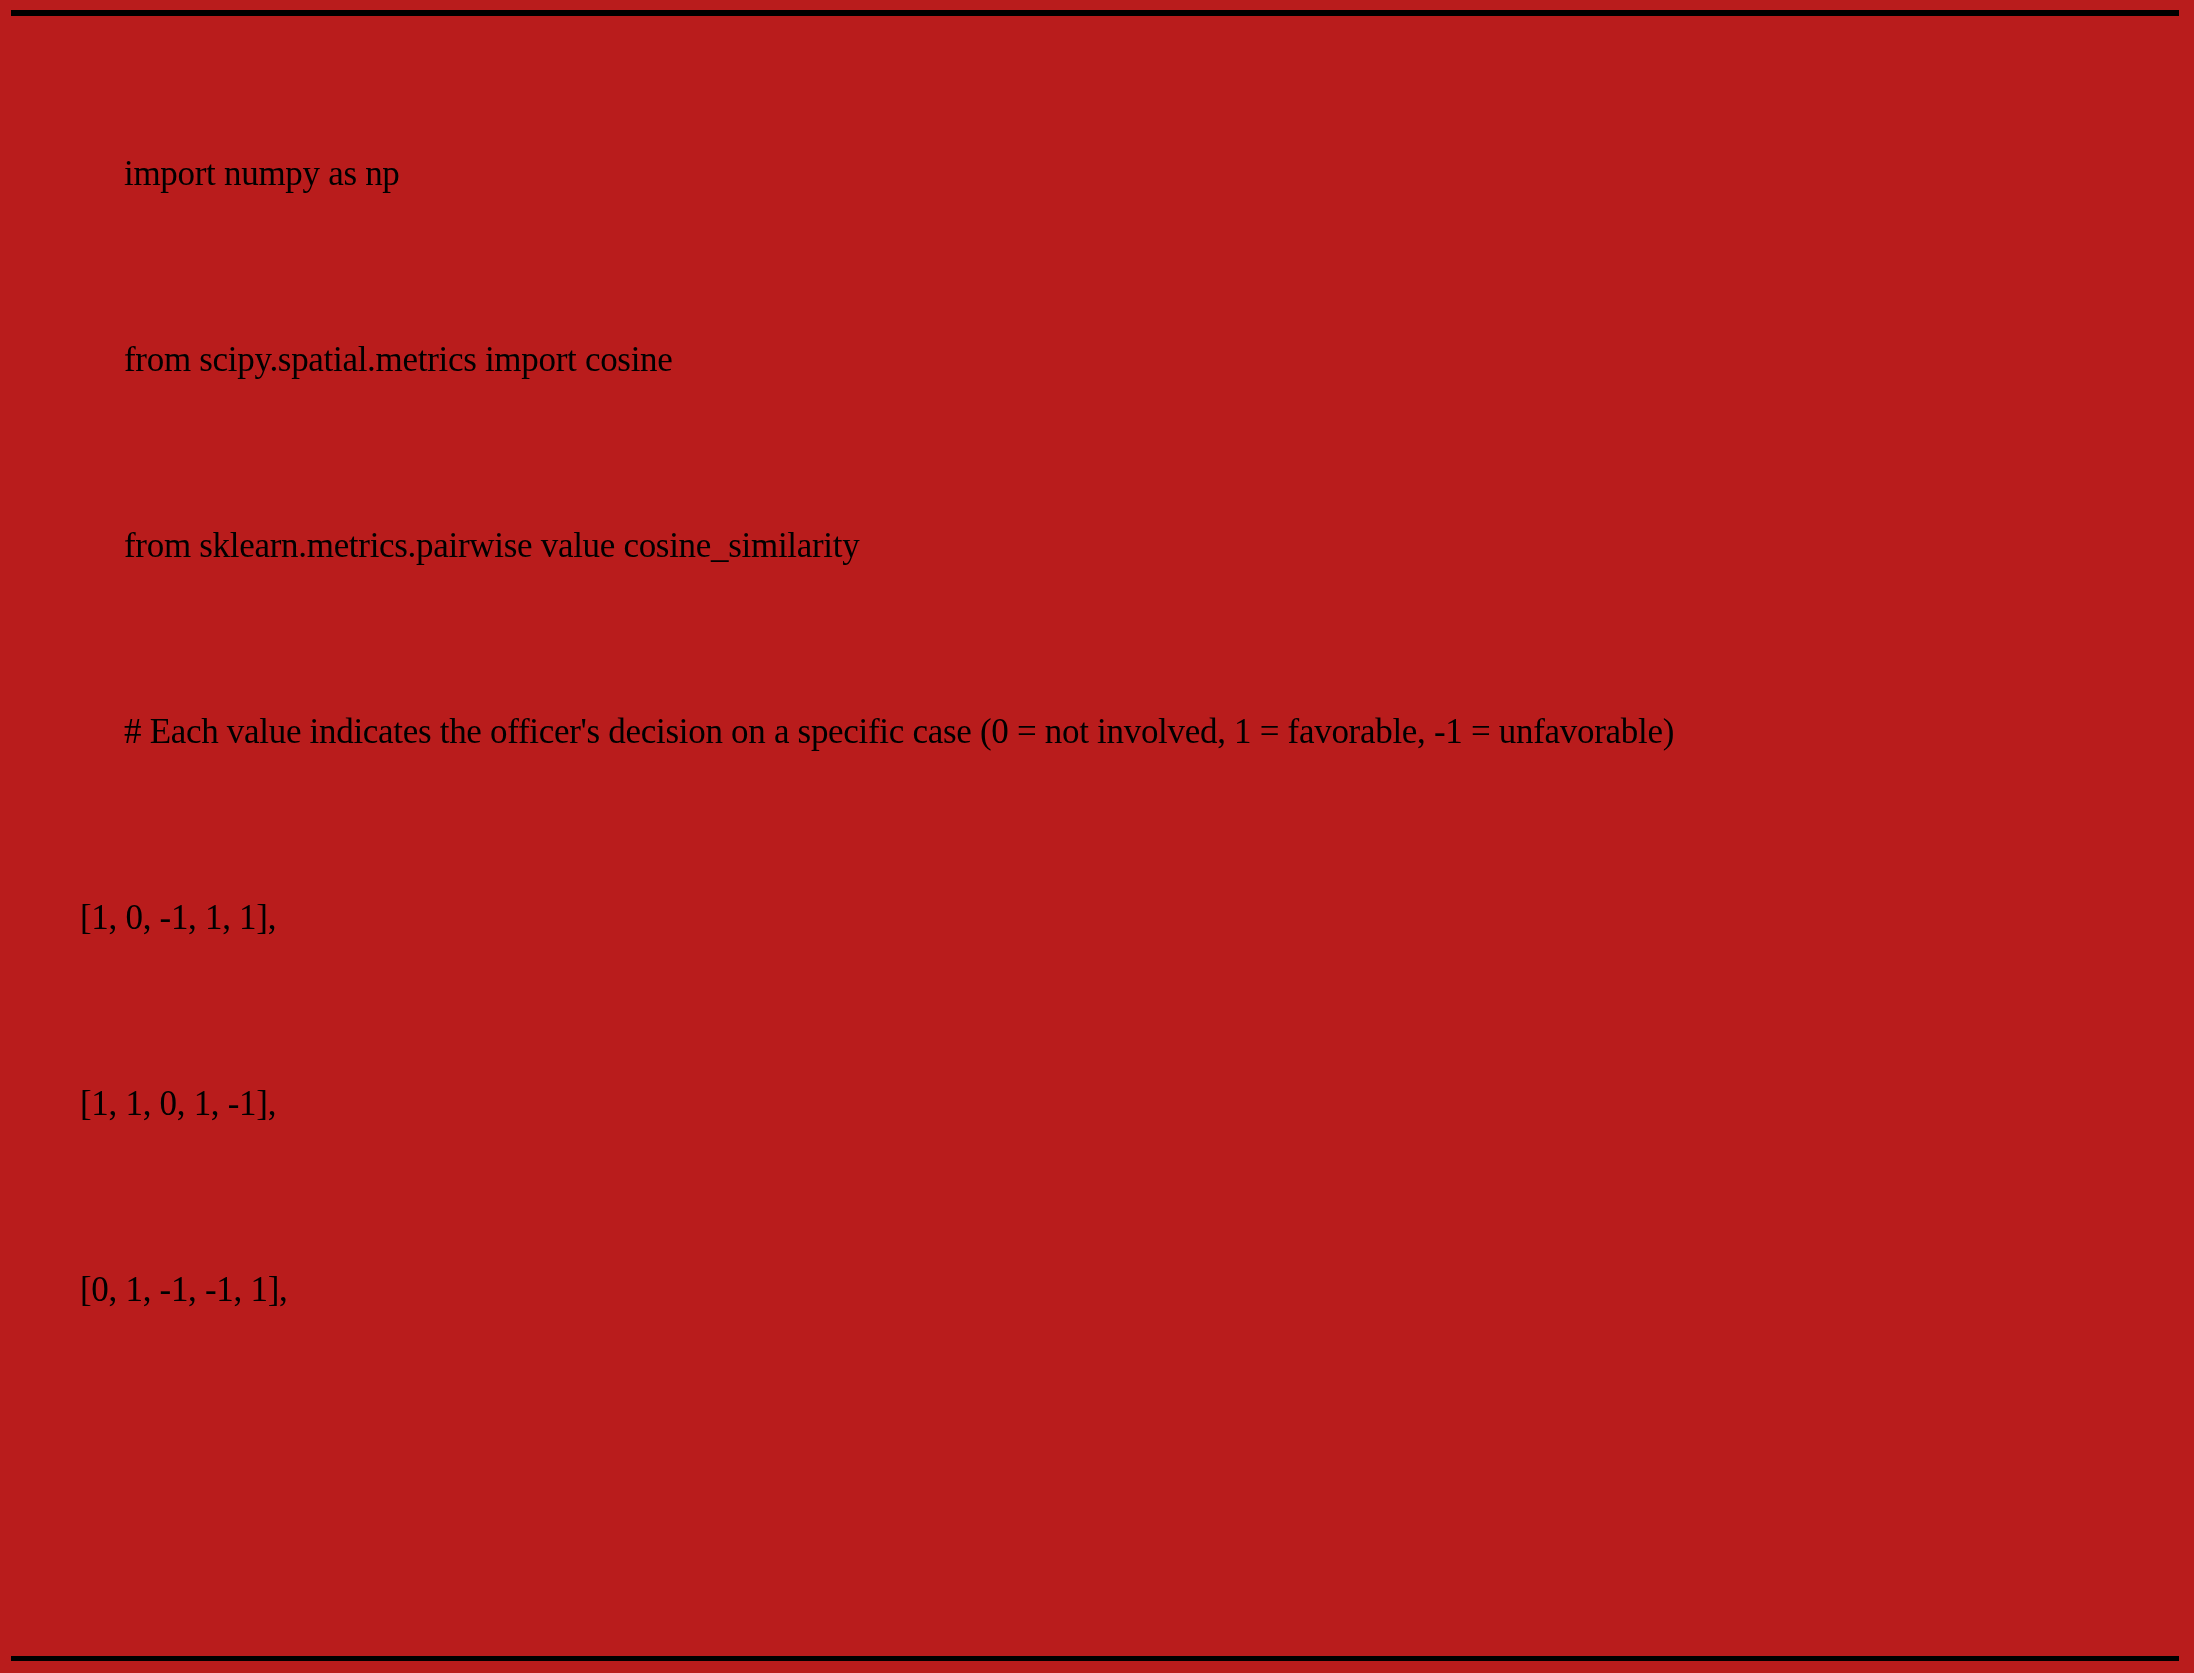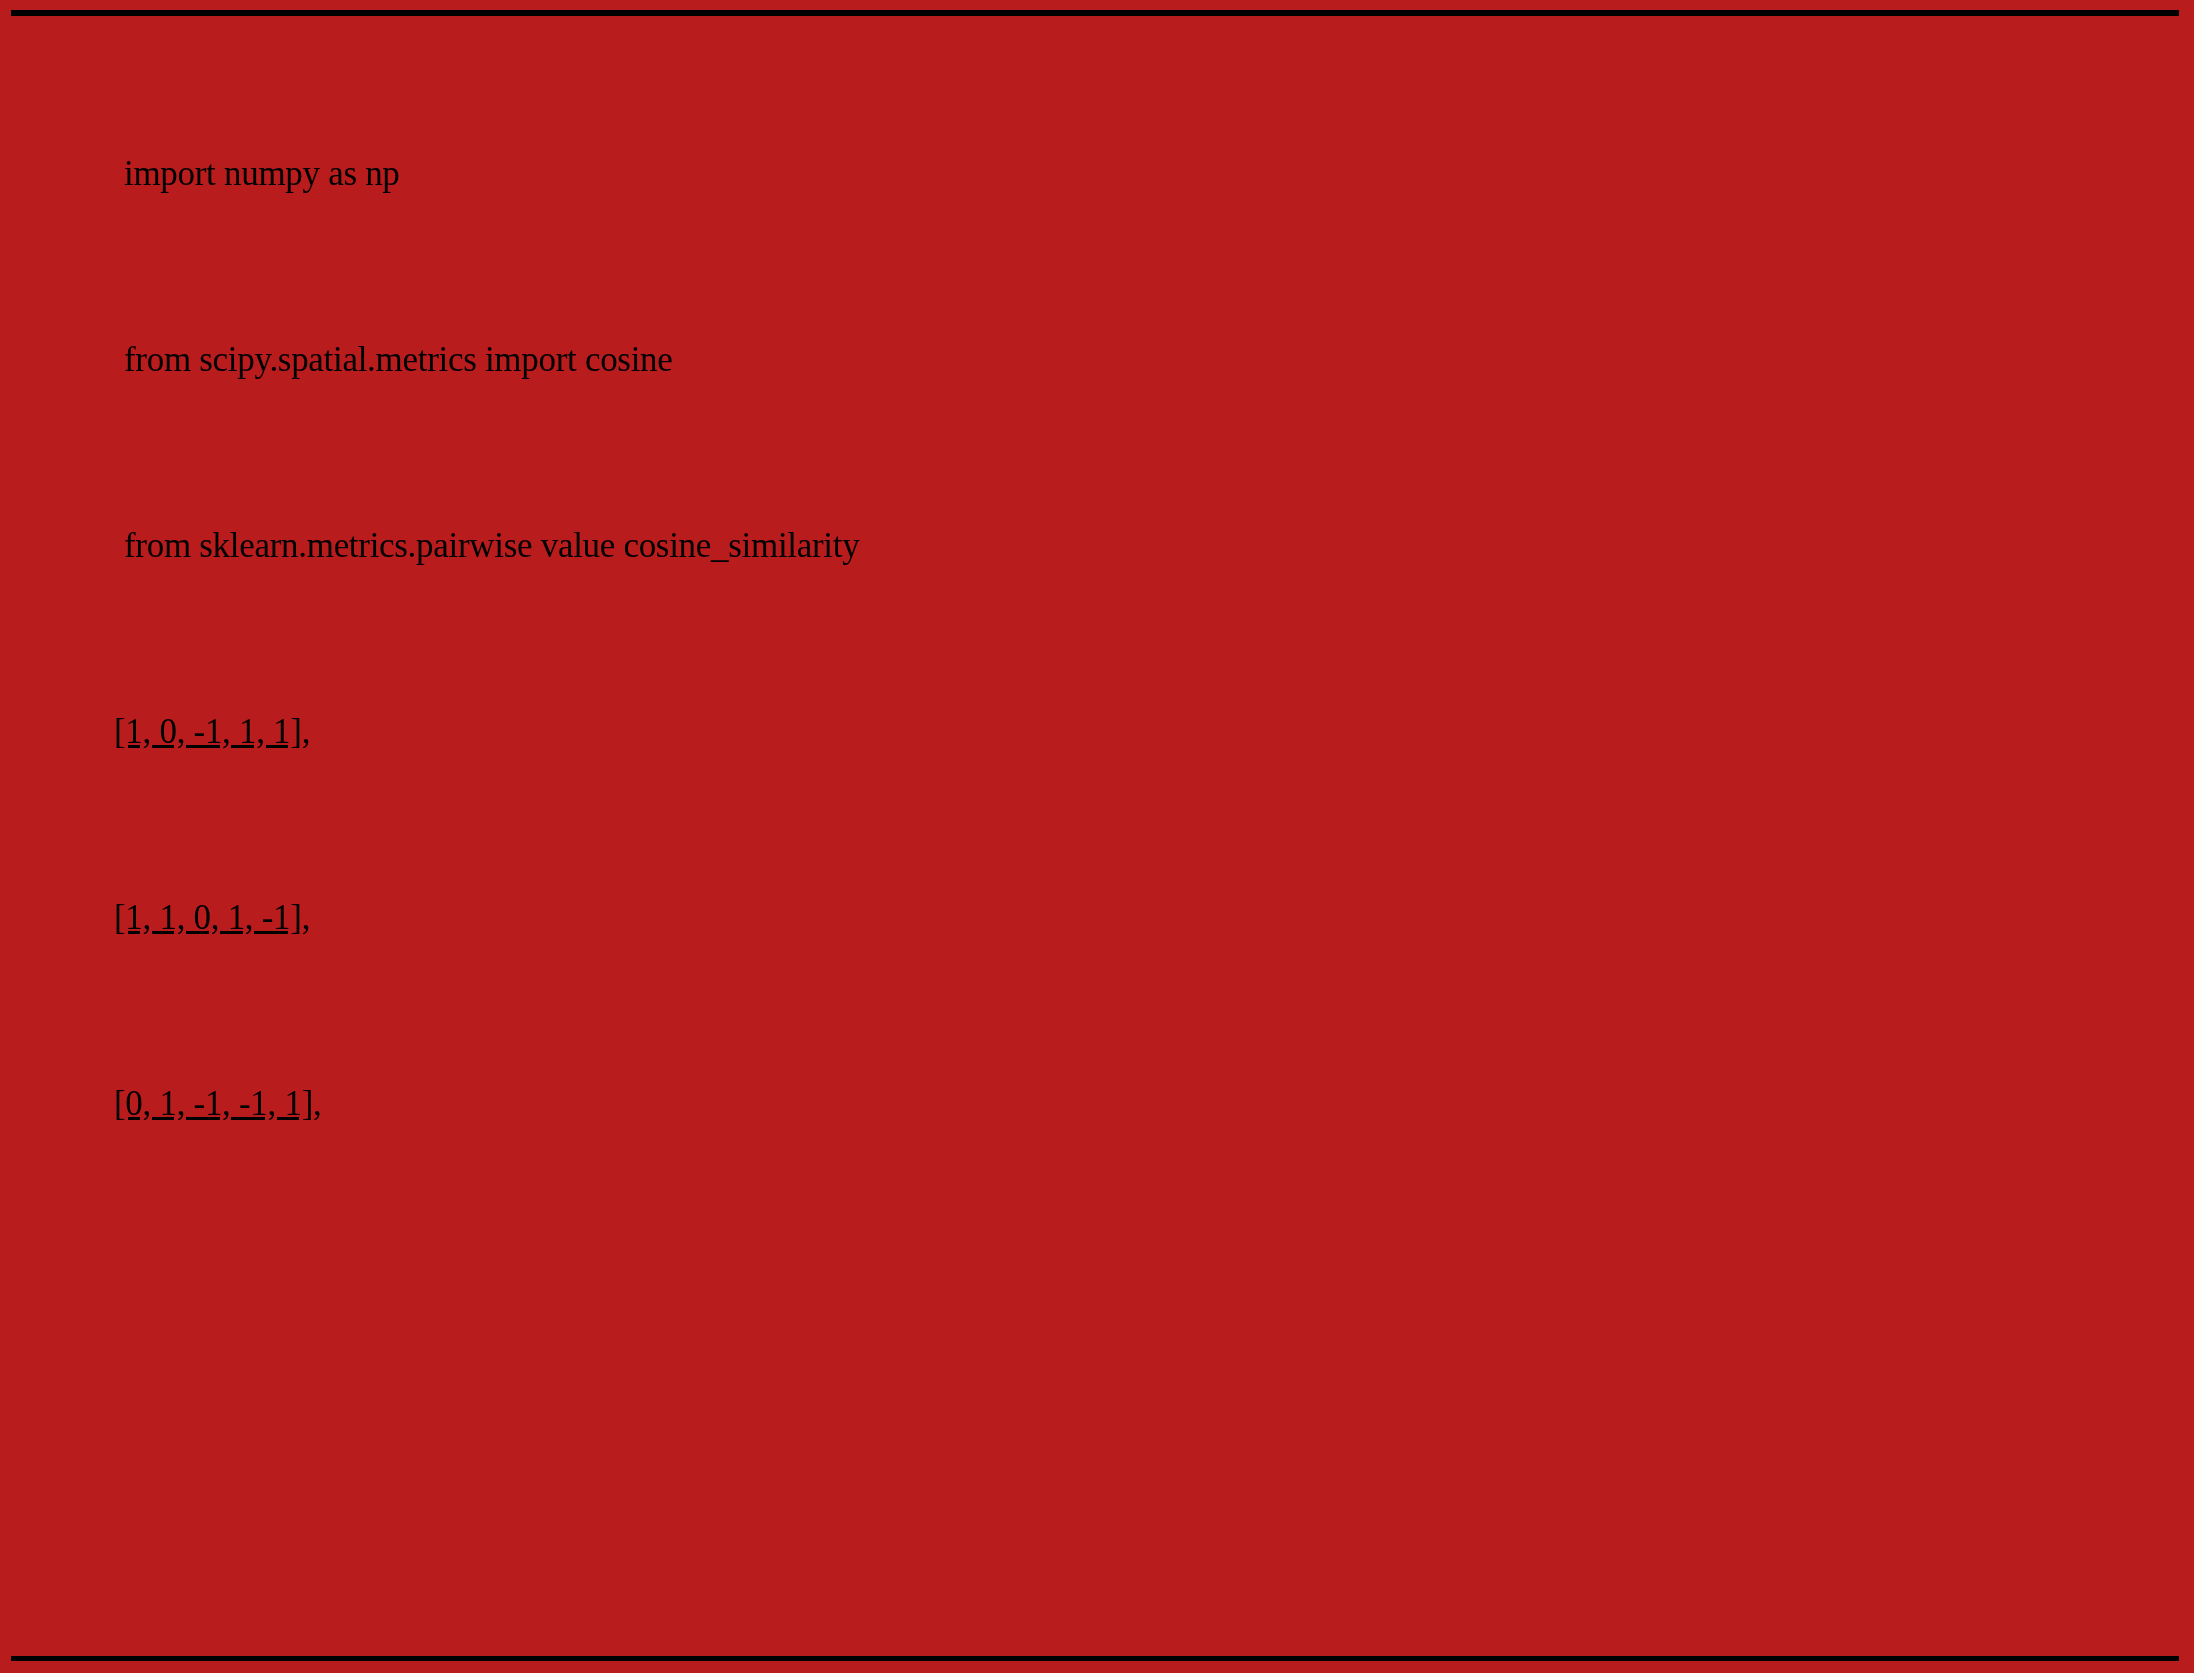--- a/index.html
+++ b/index.html
@@ -25,32 +25,33 @@
     top: 18.7px;
     left: 0;
     width: 2194px;
     font-size: 35px;
     line-height: 62px;
     letter-spacing: -0.3px;
     white-space: pre;
   }
   .ln  { height: 62px; white-space: pre; }
   .i0  { padding-left: 124px; }
-  .i1  { padding-left: 114px; text-decoration: underline; }
+  .i1  { padding-left: 80px; }
 </style>
 </head>
 <body>
 
 <div class="page">
   <div class="rule rule-top"></div>
 
   <div class="code">
     <div class="ln i0">import numpy as np</div>
     <div class="ln i0">from scipy.spatial.metrics import cosine</div>
     <div class="ln i0">from sklearn.metrics.pairwise value cosine_similarity</div>
+    <div class="ln i0"># Each value indicates the officer's decision on a specific case (0 = not involved, 1 = favorable, -1 = unfavorable)</div>
     <div class="ln i1">[1, 0, -1, 1, 1],</div>
     <div class="ln i1">[1, 1, 0, 1, -1],</div>
     <div class="ln i1">[0, 1, -1, -1, 1],</div>
     
     
     
     
     
     
     

